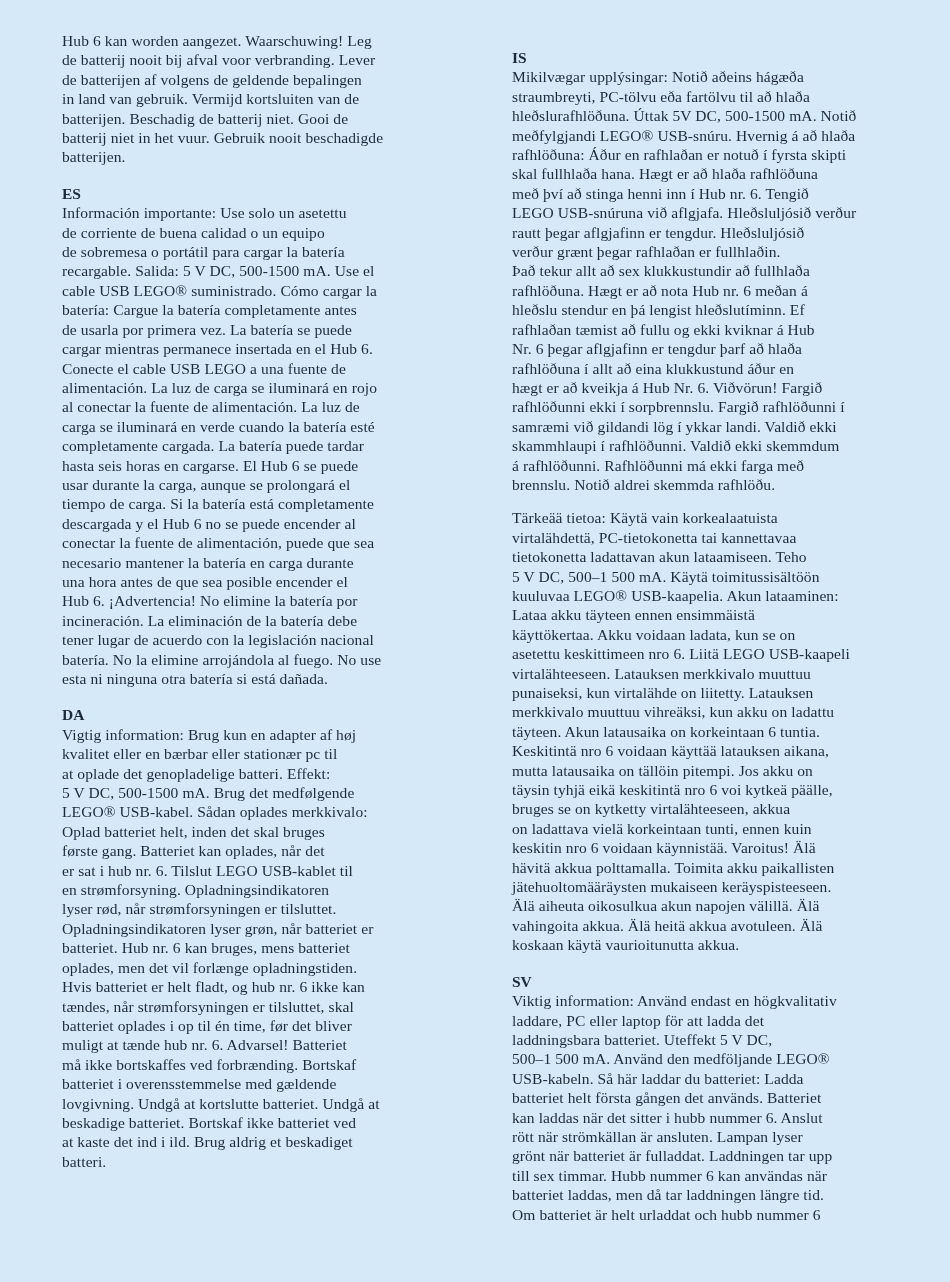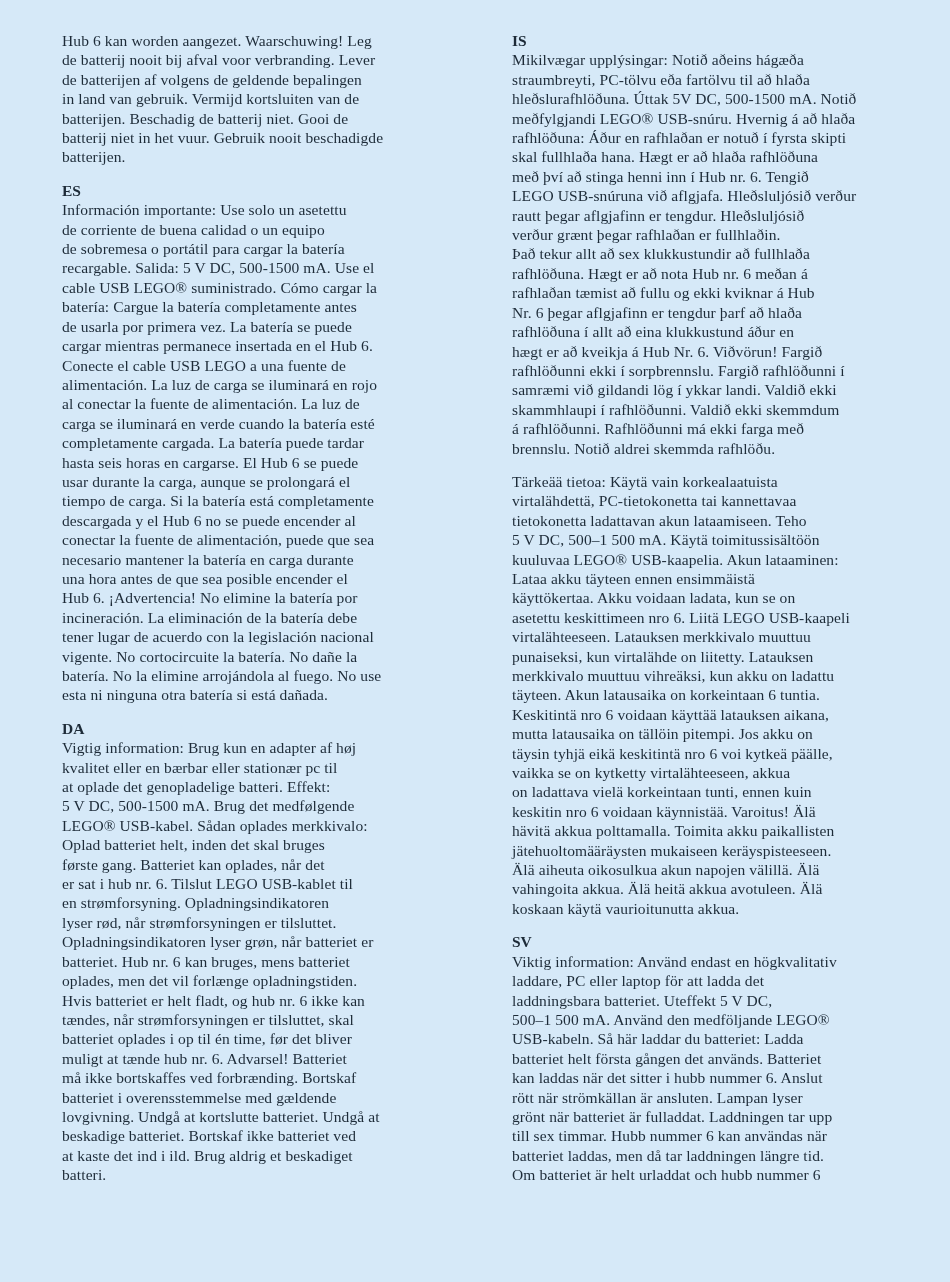--- a/index.html
+++ b/index.html
@@ -30,20 +30,21 @@
   }
   .col {
     width: 410px;
     flex: 0 0 410px;
   }
   .section + .section {
     margin-top: 14px;
   }
   .heading {
     font-weight: bold;
+    margin-top: 17px;
   }
   .line {
     white-space: nowrap;
     letter-spacing: 0.1px;
   }
 </style>
 </head>
 <body>
 
 <div class="page">
@@ -76,21 +77,20 @@
           <div class="line">hasta seis horas en cargarse. El Hub 6 se puede</div>
           <div class="line">usar durante la carga, aunque se prolongará el</div>
           <div class="line">tiempo de carga. Si la batería está completamente</div>
           <div class="line">descargada y el Hub 6 no se puede encender al</div>
           <div class="line">conectar la fuente de alimentación, puede que sea</div>
           <div class="line">necesario mantener la batería en carga durante</div>
           <div class="line">una hora antes de que sea posible encender el</div>
           <div class="line">Hub 6. ¡Advertencia! No elimine la batería por</div>
           <div class="line">incineración. La eliminación de la batería debe</div>
           <div class="line">tener lugar de acuerdo con la legislación nacional</div>
-          <div class="line">vigente. No cortocircuite la batería. No dañe la</div>
           <div class="line">batería. No la elimine arrojándola al fuego. No use</div>
           <div class="line">esta ni ninguna otra batería si está dañada.</div>
         </div>
         <div class="section">
           <div class="heading">DA</div>
           <div class="line">Vigtig information: Brug kun en adapter af høj</div>
           <div class="line">kvalitet eller en bærbar eller stationær pc til</div>
           <div class="line">at oplade det genopladelige batteri. Effekt:</div>
           <div class="line">5 V DC, 500-1500 mA. Brug det medfølgende</div>
           <div class="line">LEGO® USB-kabel. Sådan oplades merkkivalo:</div>
@@ -122,20 +122,21 @@
           <div class="line">hleðslurafhlöðuna. Úttak 5V DC, 500-1500 mA. Notið</div>
           <div class="line">meðfylgjandi LEGO® USB-snúru. Hvernig á að hlaða</div>
           <div class="line">rafhlöðuna: Áður en rafhlaðan er notuð í fyrsta skipti</div>
           <div class="line">skal fullhlaða hana. Hægt er að hlaða rafhlöðuna</div>
           <div class="line">með því að stinga henni inn í Hub nr. 6. Tengið</div>
           <div class="line">LEGO USB-snúruna við aflgjafa. Hleðsluljósið verður</div>
           <div class="line">rautt þegar aflgjafinn er tengdur. Hleðsluljósið</div>
           <div class="line">verður grænt þegar rafhlaðan er fullhlaðin.</div>
           <div class="line">Það tekur allt að sex klukkustundir að fullhlaða</div>
           <div class="line">rafhlöðuna. Hægt er að nota Hub nr. 6 meðan á</div>
+          <div class="line">hleðslu stendur en þá lengist hleðslutíminn. Ef</div>
           <div class="line">rafhlaðan tæmist að fullu og ekki kviknar á Hub</div>
           <div class="line">Nr. 6 þegar aflgjafinn er tengdur þarf að hlaða</div>
           <div class="line">rafhlöðuna í allt að eina klukkustund áður en</div>
           <div class="line">hægt er að kveikja á Hub Nr. 6. Viðvörun! Fargið</div>
           <div class="line">rafhlöðunni ekki í sorpbrennslu. Fargið rafhlöðunni í</div>
           <div class="line">samræmi við gildandi lög í ykkar landi. Valdið ekki</div>
           <div class="line">skammhlaupi í rafhlöðunni. Valdið ekki skemmdum</div>
           <div class="line">á rafhlöðunni. Rafhlöðunni má ekki farga með</div>
           <div class="line">brennslu. Notið aldrei skemmda rafhlöðu.</div>
         </div>
@@ -148,21 +149,21 @@
           <div class="line">Lataa akku täyteen ennen ensimmäistä</div>
           <div class="line">käyttökertaa. Akku voidaan ladata, kun se on</div>
           <div class="line">asetettu keskittimeen nro 6. Liitä LEGO USB-kaapeli</div>
           <div class="line">virtalähteeseen. Latauksen merkkivalo muuttuu</div>
           <div class="line">punaiseksi, kun virtalähde on liitetty. Latauksen</div>
           <div class="line">merkkivalo muuttuu vihreäksi, kun akku on ladattu</div>
           <div class="line">täyteen. Akun latausaika on korkeintaan 6 tuntia.</div>
           <div class="line">Keskitintä nro 6 voidaan käyttää latauksen aikana,</div>
           <div class="line">mutta latausaika on tällöin pitempi. Jos akku on</div>
           <div class="line">täysin tyhjä eikä keskitintä nro 6 voi kytkeä päälle,</div>
-          <div class="line">vaikka se on kytketty virtalähteeseen, akkua</div>
+          <div class="line">bruges se on kytketty virtalähteeseen, akkua</div>
           <div class="line">on ladattava vielä korkeintaan tunti, ennen kuin</div>
           <div class="line">keskitin nro 6 voidaan käynnistää. Varoitus! Älä</div>
           <div class="line">hävitä akkua polttamalla. Toimita akku paikallisten</div>
           <div class="line">jätehuoltomääräysten mukaiseen keräyspisteeseen.</div>
           <div class="line">Älä aiheuta oikosulkua akun napojen välillä. Älä</div>
           <div class="line">vahingoita akkua. Älä heitä akkua avotuleen. Älä</div>
           <div class="line">koskaan käytä vaurioitunutta akkua.</div>
         </div>
         <div class="section">
           <div class="heading">SV</div>

